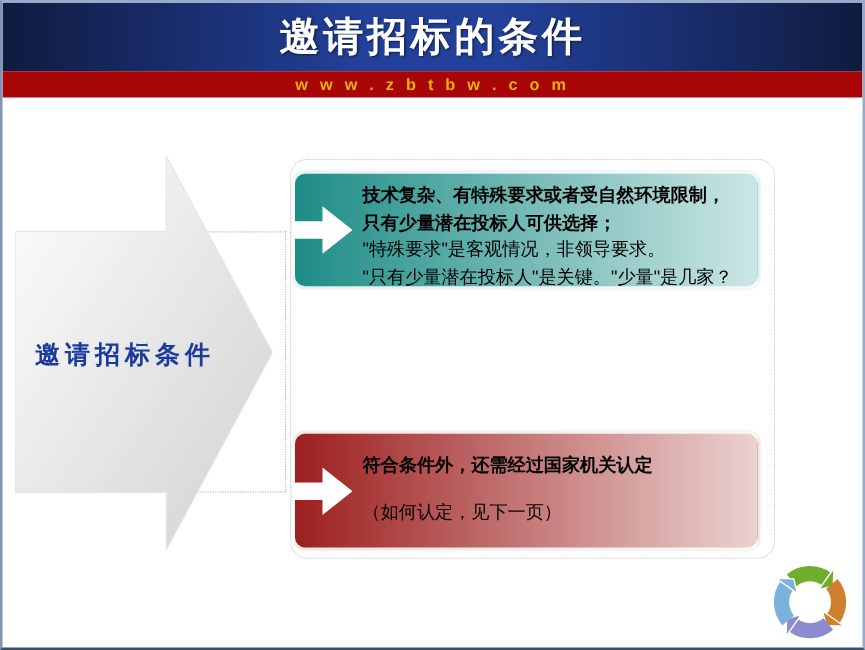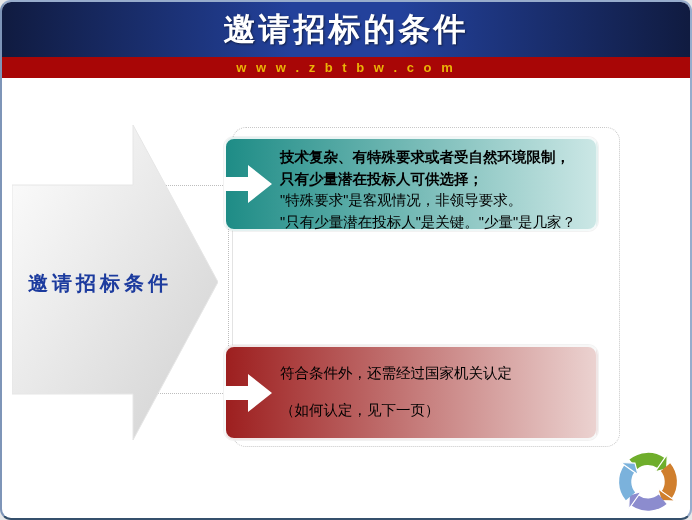--- a/index.html
+++ b/index.html
@@ -2,21 +2,20 @@
 <html><head>
 <meta charset="utf-8">
 <style>
   html,body{margin:0;padding:0;background:#e8e8e8;}
   .slide{
     position:relative;width:692px;height:520px;box-sizing:border-box;
     background:#ffffff;overflow:hidden;
     border-style:solid;border-width:2px;
     border-color:#97ACCC #97ACCC #35506C #7E95B8;
     font-family:"Liberation Sans", sans-serif;
-    border-radius:11px;
   }
   
   .title-bar{
     position:absolute;left:0;top:0;width:100%;height:55px;
     display:flex;align-items:center;justify-content:center;
   }
   .title-text{
     font-family:"Liberation Serif", serif;
     font-size:32px;font-weight:600;color:#ffffff;letter-spacing:3px;
     text-shadow:1px 1px 2px rgba(0,0,0,0.55);
@@ -37,21 +36,21 @@
   .left-label{
     position:absolute;left:26px;top:268px;width:160px;
     font-size:20px;font-weight:bold;letter-spacing:4px;
   }
   
   .right-dotted{
     position:absolute;left:230px;top:125px;width:388px;height:320px;
     border:1px dotted #C8C8C8;border-radius:14px;box-sizing:border-box;
   }
   .box{
-    position:absolute;left:222px;width:374px;border-radius:10px;
+    position:absolute;left:232px;width:374px;border-radius:10px;
     border:2px solid rgba(248,252,252,0.9);box-sizing:border-box;
     box-shadow:0 0 0 1px rgba(0,0,0,0.05);
   }
   .box1{top:135px;height:94px;}
   .box2{top:238px;height:92px;}
   .box3{top:343px;height:95px;}
   .box-arrow{
     position:absolute;left:-2px;top:50%;transform:translateY(-50%);
     width:48px;height:38px;
   }
@@ -105,21 +104,21 @@
         <div class="line"><span>"只有少量潜在投标人"是关键。"少量"是几家？</span></div>
       </div>
   </div>
 
 
   <div class="box box3" style="background: linear-gradient(90deg, rgb(157, 31, 31), rgb(235, 210, 208));">
     <svg class="box-arrow" viewBox="0 0 48 38">
       <polygon points="0,12 24,12 24,0 48,19 24,38 24,26 0,26" fill="#ffffff"></polygon>
     </svg>
     <div class="box-lines">
-        <div class="line"><span style="font-weight: 400;">符合条件外，还需经过国家机关认定</span></div>
+        <div class="line"><span style="font-weight: 700;">符合条件外，还需经过国家机关认定</span></div>
         <div class="line spacer"><span>（如何认定，见下一页）</span></div>
       </div>
   </div>
 
   <svg class="cycle-icon" viewBox="0 0 100 100">
 
     <path d="M 30.7 28.0 A 30 30 0 0 1 67.2 26.4" fill="none" stroke-width="16" stroke="#6FAE2C"></path>
     <polygon points="75.3,15.0 59.2,37.9 74.6,33.8" stroke="#ffffff" stroke-width="1.5" fill="#6FAE2C"></polygon>
 
     <path d="M 73.0 31.7 A 30 30 0 0 1 74.6 68.2" fill="none" stroke-width="16" stroke="#D07F2E"></path>

